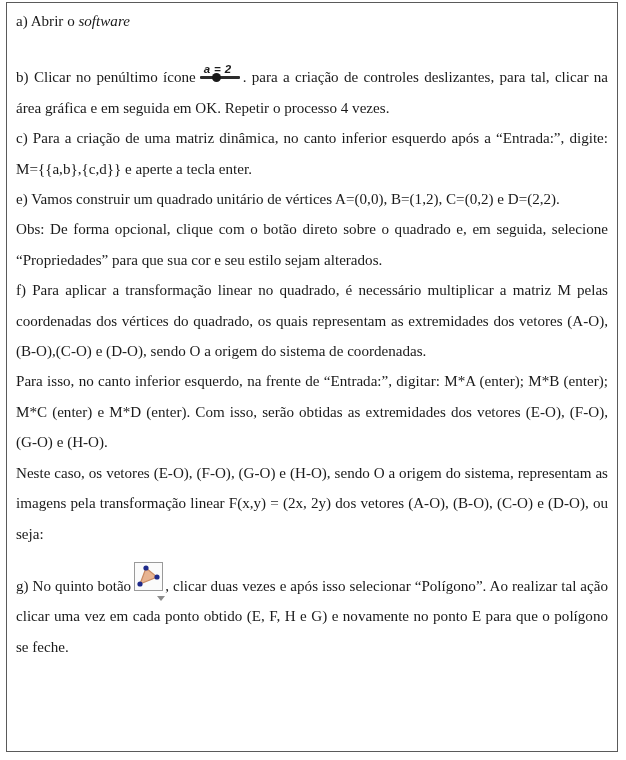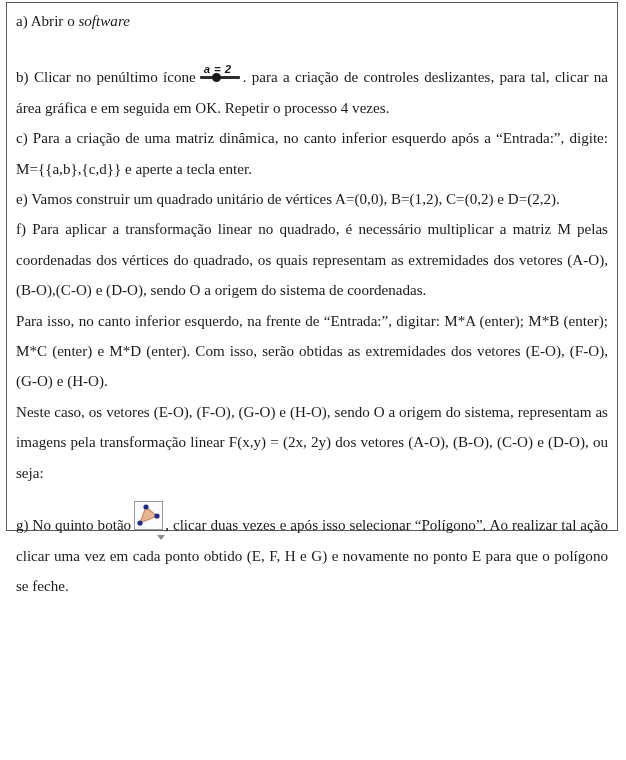--- a/index.html
+++ b/index.html
@@ -15,21 +15,21 @@
     color: #1a1a1a;
     overflow: hidden;
   }
 
   
   .doc-box {
     position: absolute;
     left: 6px;
     top: 2px;
     width: 612px;
-    height: 529px;
+    height: 750px;
     border: 1px solid #5a5a5a;
     box-sizing: border-box;
     background: #ffffff;
     padding: 3px 9px 0 9px;
   }
 
   .doc-body {
     font-size: 15.1px;
     line-height: 30.4px;
     text-align: justify;
@@ -141,20 +141,21 @@
 
     <div class="spacer-line"></div>
 
     <p class="para"><span>b) Clicar no penúltimo ícone</span><span class="slider-icon"><span class="sl-label">a = 2</span><span class="sl-track"></span><span class="sl-handle"></span></span><span>. para a criação de controles deslizantes, para tal, clicar na área gráfica e em seguida em OK. Repetir o processo 4 vezes.</span></p>
 
     <p class="para">c) Para a criação de uma matriz dinâmica, no canto inferior esquerdo após a “Entrada:”, digite: M={{a,b},{c,d}} e aperte a tecla enter.</p>
 
 
     <p class="para">e) Vamos construir um quadrado unitário de vértices A=(0,0), B=(1,2), C=(0,2) e D=(2,2).</p>
 
+    <p class="para">Obs: De forma opcional, clique com o botão direto sobre o quadrado e, em seguida, selecione “Propriedades” para que sua cor e seu estilo sejam alterados.</p>
 
     <p class="para">f) Para aplicar a transformação linear no quadrado, é necessário multiplicar a matriz M pelas coordenadas dos vértices do quadrado, os quais representam as extremidades dos vetores (A-O),(B-O),(C-O) e (D-O), sendo O a origem do sistema de coordenadas.</p>
 
     <p class="para">Para isso, no canto inferior esquerdo, na frente de “Entrada:”, digitar: M*A (enter); M*B (enter); M*C (enter) e M*D (enter). Com isso, serão obtidas as extremidades dos vetores (E-O), (F-O), (G-O) e (H-O).</p>
 
     <p class="para">Neste caso, os vetores (E-O), (F-O), (G-O) e (H-O), sendo O a  origem do sistema, representam as imagens pela transformação linear F(x,y) = (2x, 2y) dos vetores (A-O), (B-O), (C-O) e (D-O), ou seja:</p>
 
 
     <div class="spacer-line-g"></div>
 

